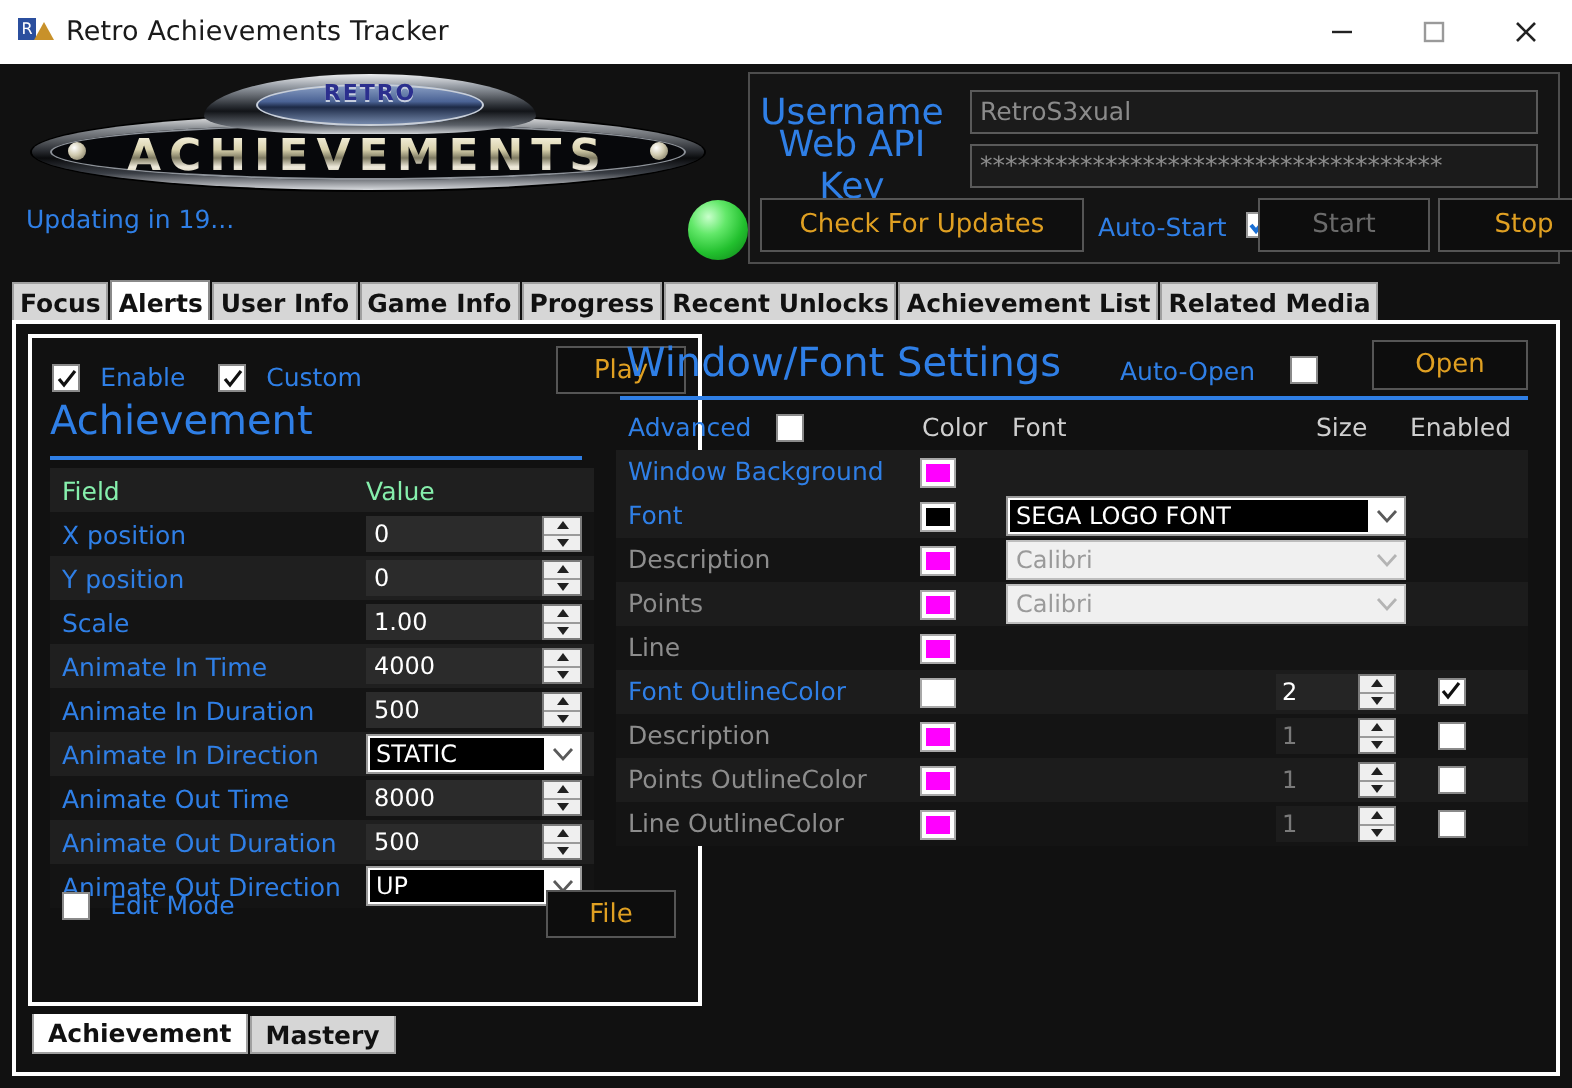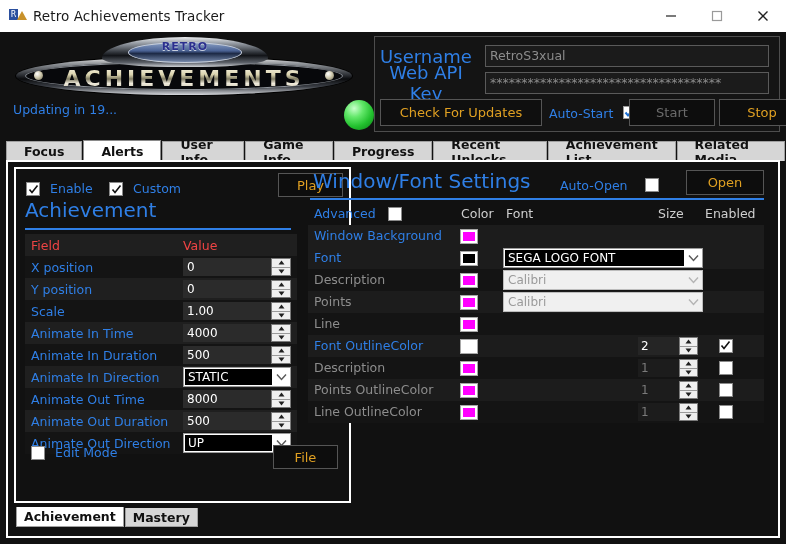--- a/index.html
+++ b/index.html
@@ -147,25 +147,25 @@
   }
   #btn-start { left: 254px; color: #6b6b6b; }
   #btn-stop  { left: 344px; color: #e0a022; }
 
   
   #tabbar {
     position: absolute; left: 0; top: 108px; height: 21px; width: 786px;
     display: flex; align-items: flex-end; padding-left: 6px;
   }
   .tab {
-    height: 20px; padding: 0 17px; margin-right: 1px;
+    height: 20px; padding: 0 3px; margin-right: 1px;
     background: #d6d6d6; border: 1px solid #a0a0a0; border-bottom: none;
     color: #111; font-size: 12.5px; font-weight: bold;
     font-family: "DejaVu Sans", sans-serif;
-    display: flex; align-items: center;
+    display: flex; align-items: center; text-align: right;
   }
   .tab.active { background: #ffffff; height: 21px; border-color: #8a8a8a; }
 
   
   #main {
     position: absolute; left: 6px; top: 128px; width: 774px; height: 378px;
     background: #111111; border: 2px solid #ffffff;
   }
 
   
@@ -205,21 +205,21 @@
   .lp-row {
     position: relative; height: 22px; display: flex; align-items: center;
   }
   .lp-row.odd  { background: #1f1f1f; }
   .lp-row.even { background: #141414; }
   .lp-row.head { background: #1f1f1f; }
   .lp-field {
     padding-left: 6px; font-size: 12.5px; color: #2f7fe6;
     font-family: "DejaVu Sans", sans-serif; width: 158px;
   }
-  .lp-row.head .lp-field, .lp-row.head .lp-valhead { color: #ef4444; }
+  .lp-row.head .lp-field, .lp-row.head .lp-valhead { color: #86efac; }
   .lp-valhead { font-size: 12.5px; font-family: "DejaVu Sans", sans-serif; }
 
   .spin {
     position: absolute; left: 158px; top: 2px; width: 108px; height: 18px;
     display: flex;
   }
   .spin-text {
     flex: 1; background: #2b2b2b; border: 1px solid #2b2b2b; border-right: none;
     color: #ffffff; font-size: 12px; padding-left: 3px; line-height: 16px;
     font-family: "DejaVu Sans", sans-serif;

